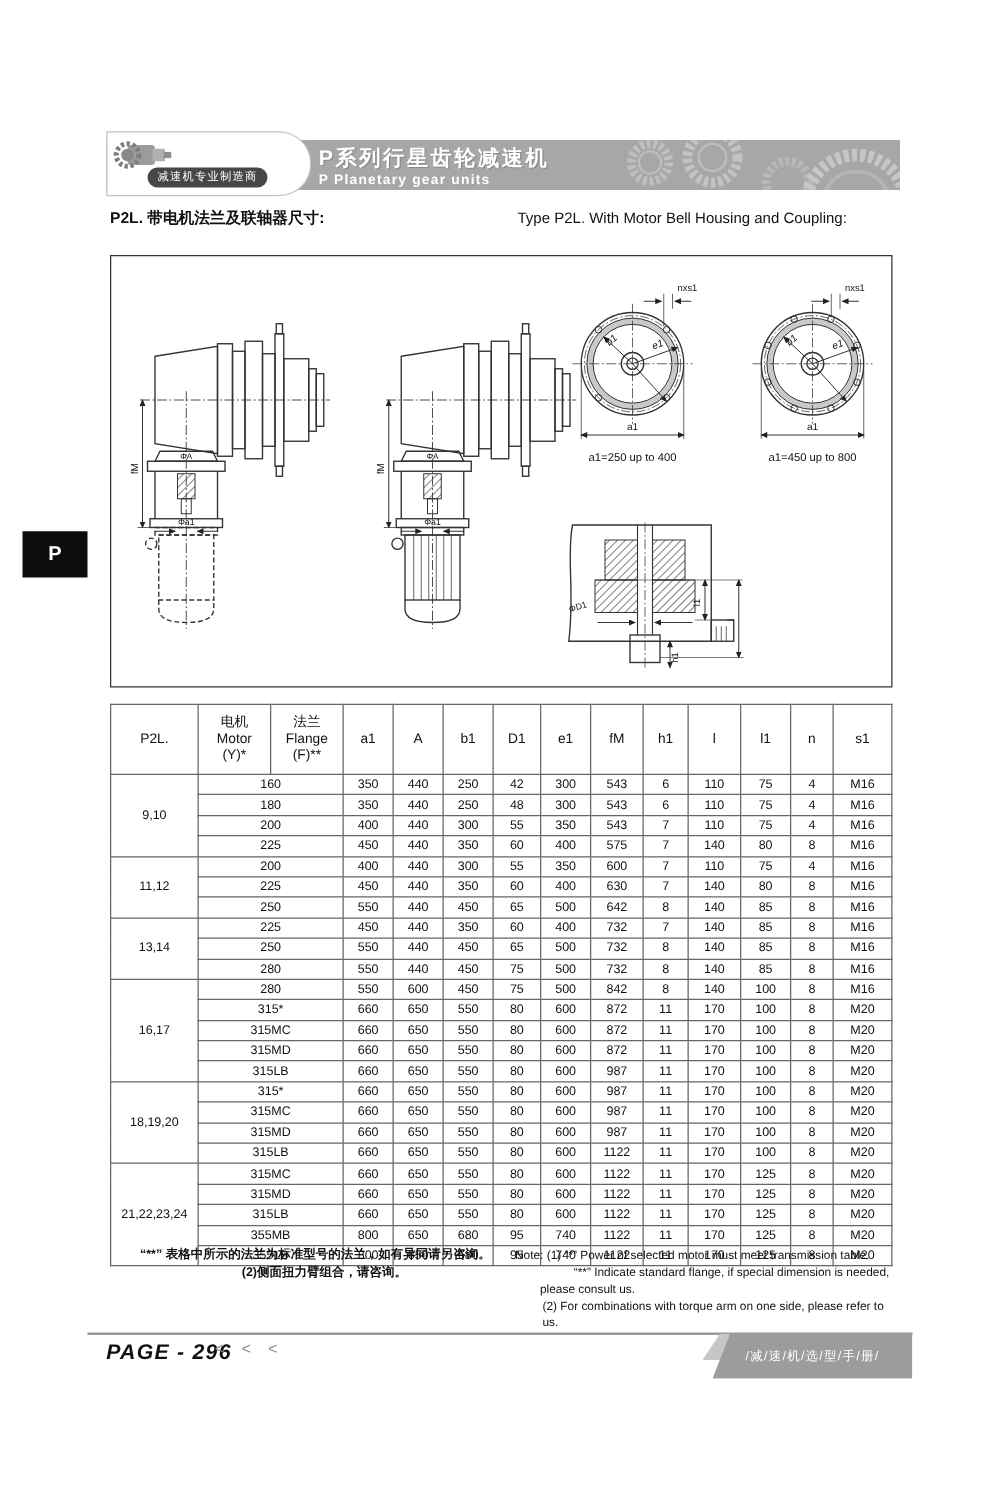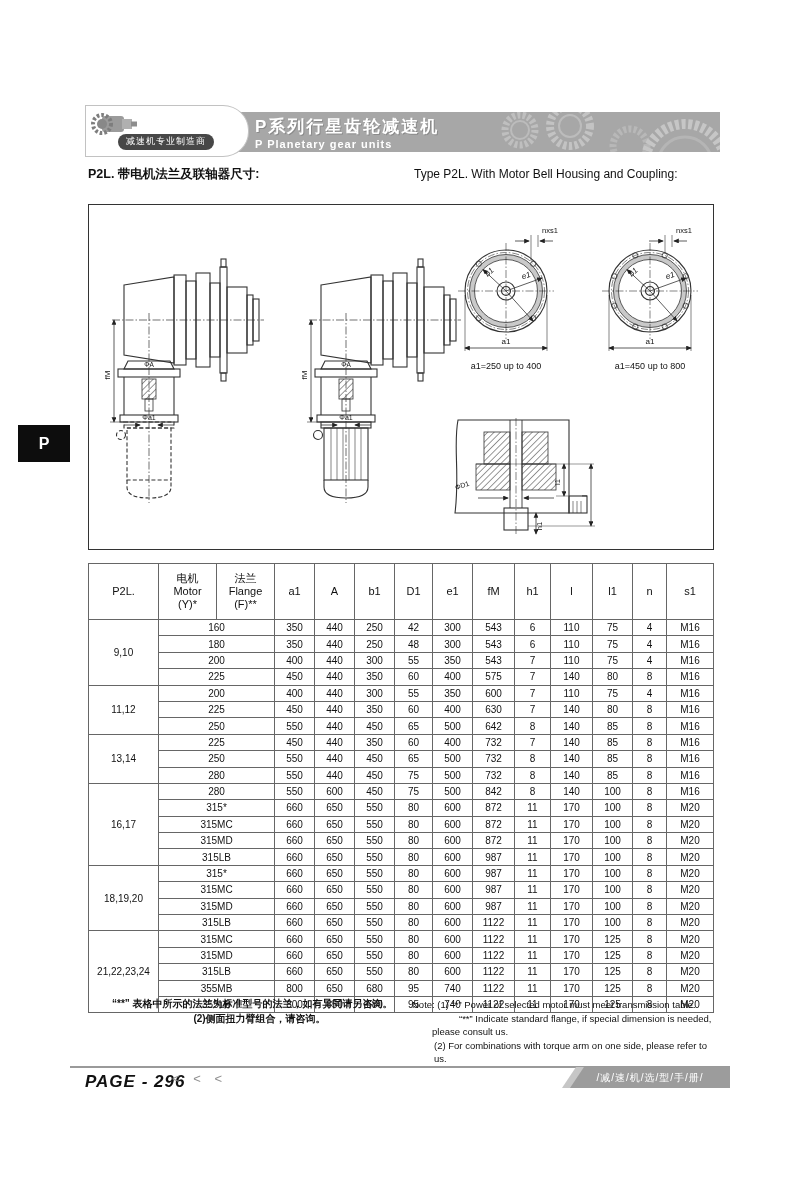--- a/index.html
+++ b/index.html
@@ -45,21 +45,21 @@
   .notes-cn .l3{margin-left:13px;text-align:center;}
   .notes-en{position:absolute;left:412px;top:998px;width:302px;font-size:9.5px;line-height:13.5px;}
   .notes-en .l2{margin-left:47px;}
   .notes-en .l3{margin-left:20px;}
   .notes-en .l4{margin-left:22px;}
 
   
   .footer-line{position:absolute;left:70px;top:1066px;width:660px;height:2px;background:#9a9a9a;}
   .footer-page{position:absolute;left:85px;top:1072px;font-size:17px;font-weight:bold;letter-spacing:1px;font-style:italic;}
   .footer-arrows{position:absolute;left:172px;top:1071px;font-size:13px;color:#8f8f8f;letter-spacing:5px;}
-  .footer-ribbon{position:absolute;left:570px;top:1067px;width:160px;height:21px;background:#9c9c9c;
+  .footer-ribbon{position:absolute;left:570px;top:1067px;width:160px;height:36px;background:#9c9c9c;
         clip-path:polygon(14px 0,100% 0,100% 100%,0 100%);
         display:flex;align-items:center;justify-content:center;color:#fff;font-size:10px;letter-spacing:1px;}
   .footer-ribbon-shadow{position:absolute;left:562px;top:1067px;width:22px;height:21px;background:#c6c6c6;
         clip-path:polygon(14px 0,100% 0,86% 100%,0 100%);}
   svg text{font-family:"Liberation Sans","DejaVu Sans",sans-serif;}
 </style>
 </head>
 <body>
 
 <div class="page">

